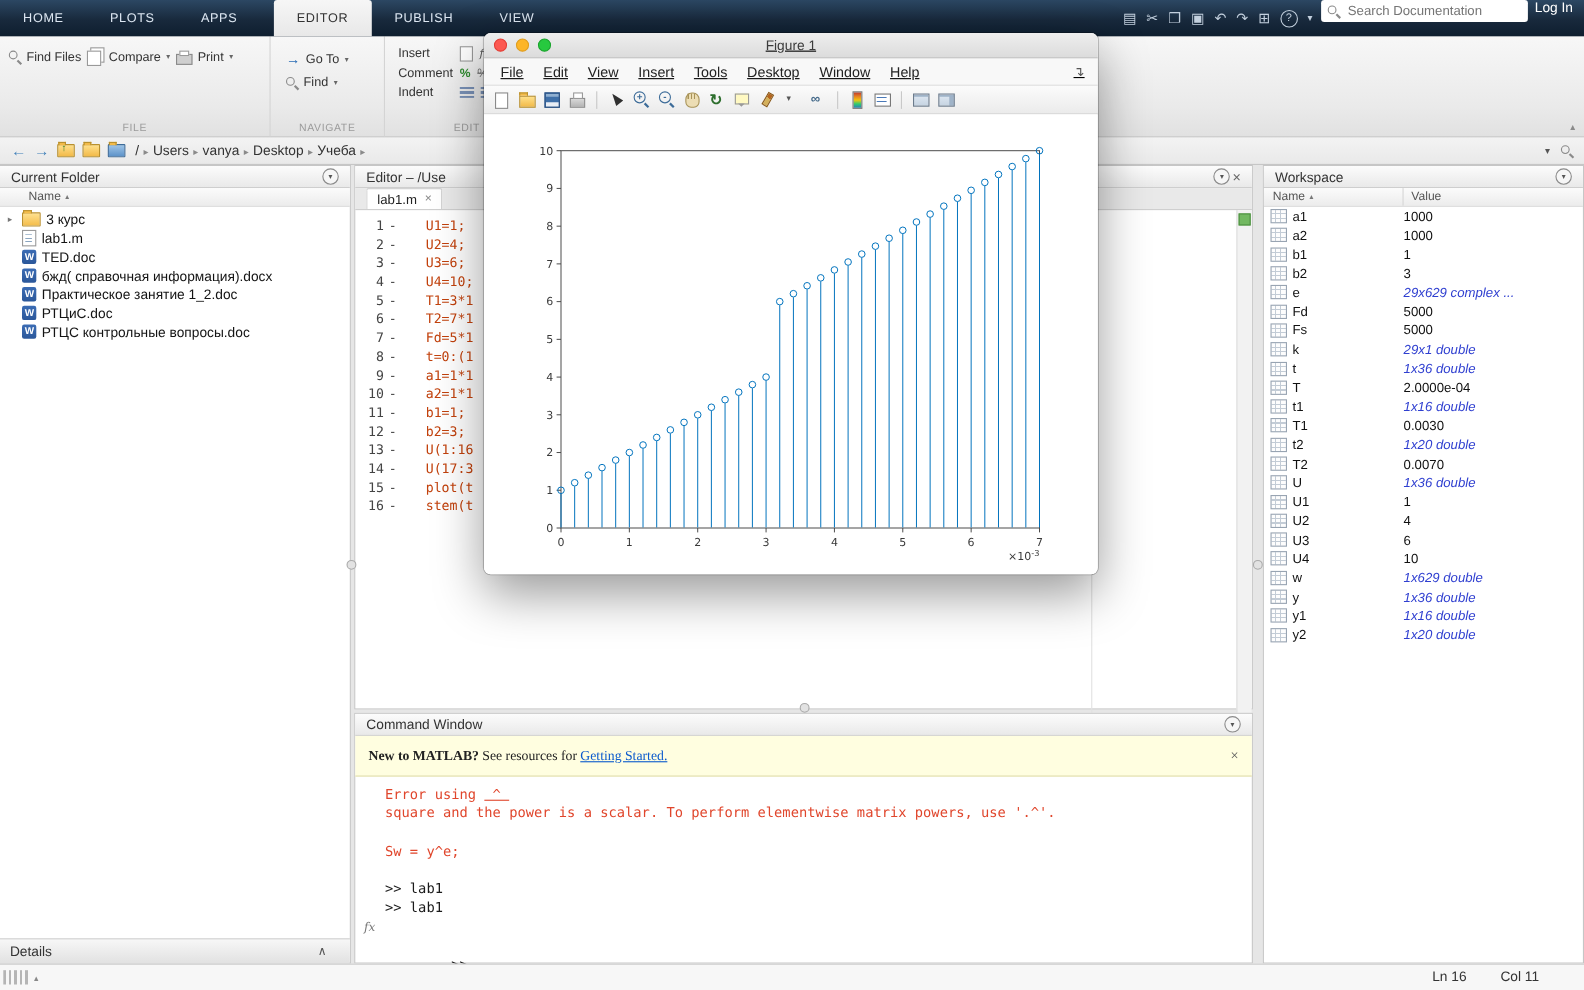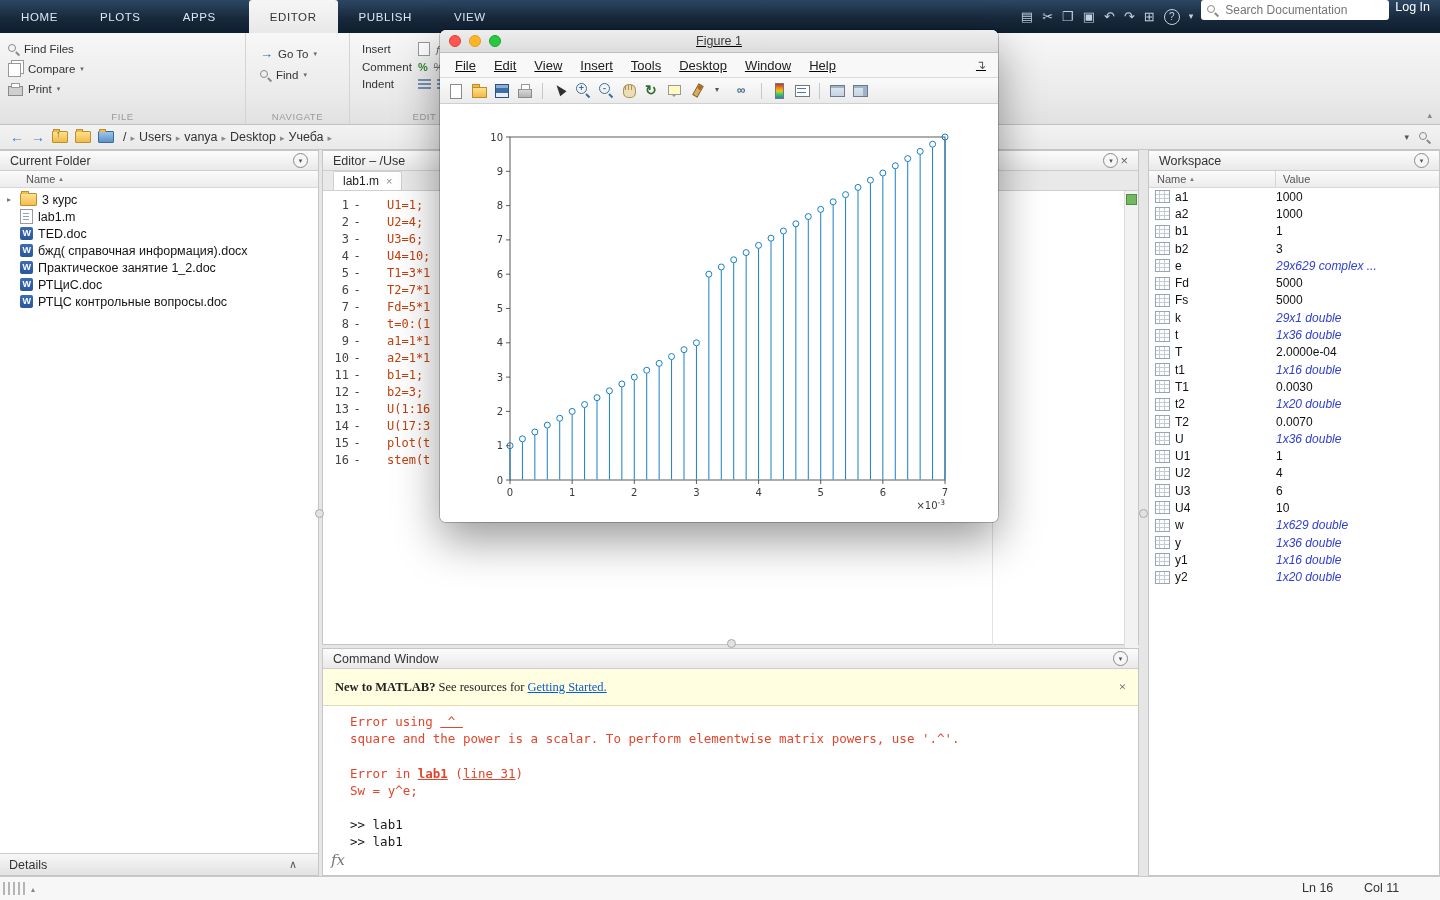--- a/index.html
+++ b/index.html
@@ -28,21 +28,21 @@
   
   #ribbon{position:absolute;left:0;top:33px;width:1440px;height:92px;
     background:linear-gradient(#f7f7f7,#eaeaea 70%,#e1e1e1);border-bottom:1px solid #c2c2c2;
     display:flex;box-sizing:border-box;z-index:4;}
   .rsec{position:relative;border-right:1px solid #d4d4d4;height:100%;box-sizing:border-box;}
   .seclabel{position:absolute;bottom:2px;left:0;right:0;text-align:center;font-size:9.5px;color:#9b9b9b;letter-spacing:.6px;}
   .file-inner{display:flex;}
   .file-big{display:flex;gap:4px;padding:7px 4px 0 10px;}
   .bigbtn{width:42px;display:flex;flex-direction:column;align-items:center;gap:3px;font-size:11.5px;color:#333;}
   .bigbtn .dd{font-size:7px;color:#666;line-height:5px;}
-  .file-small{display:flex;flex-direction:column;gap:5px;padding:10px 10px 0 8px;}
+  .file-small{display:flex;gap:5px;padding:10px 10px 0 8px;}
   .srow{display:flex;align-items:center;gap:5px;font-size:11.5px;color:#333;white-space:nowrap;}
   .srow .dd{font-size:7px;color:#666;}
   .nav-col{display:flex;flex-direction:column;gap:8px;padding:13px 14px 0 14px;}
   .edit-col{display:flex;flex-direction:column;gap:5px;padding:9px 12px 0 12px;}
   .erow{display:flex;align-items:center;gap:6px;font-size:11.5px;color:#333;}
   .erow .elabel{width:50px;}
   #ribbon-collapse{position:absolute;right:8px;bottom:4px;color:#8a8a8a;font-size:9px;}
 
   .icon-new-doc{width:16px;height:20px;background:#fff;border:1px solid #9a9a9a;position:relative;}
   .icon-new-doc::after{content:"★";position:absolute;right:-4px;bottom:-4px;color:#f0a500;font-size:9px;}
@@ -128,21 +128,21 @@
     padding:0 12px;font-size:12.5px;color:#222;box-sizing:border-box;gap:3px;font-family:Liberation Serif, serif;}
   #cw-banner .blink{color:#0c5bcd;text-decoration:underline;}
   #cw-banner .bclose{margin-left:auto;color:#555;font-size:13px;}
   #cw-body{position:relative;font-family:"DejaVu Sans Mono",monospace;font-size:12.5px;padding:7px 0 0 27px;}
   .cw-line{height:17.2px;line-height:17.2px;white-space:pre;}
   .seg-error{color:#e0462c;}
   .seg-error-link{color:#e0462c;text-decoration:underline;}
   .seg-error-link-bold{color:#e0462c;text-decoration:underline;font-weight:bold;}
   .seg-plain{color:#1a1a1a;}
   .cw-prompt{position:relative;height:17.2px;line-height:17.2px;white-space:pre;color:#1a1a1a;}
-  #fx-label{position:absolute;left:-19px;top:1px;font-style:italic;font-family:"DejaVu Serif",serif;color:#777;font-size:15px;}
+  #fx-label{position:absolute;left:-19px;top:1px;font-style:italic;font-family:"DejaVu Serif",serif;color:#777;font-size:11px;}
 
   
   #ws-panel{left:1148px;top:150px;width:292px;height:726px;}
   .ws-col-name{width:127px;padding-left:8px;display:flex;align-items:center;border-right:1px solid #d6d6d6;height:100%;box-sizing:border-box;}
   .ws-col-value{padding-left:7px;}
   .ws-row{height:17.3px;display:flex;align-items:center;font-size:12px;padding-left:6px;}
   .ws-icon{width:13px;height:11px;margin-right:5px;flex:none;border:1px solid #98a4b2;background-color:#fdfdfd;
     background-image:linear-gradient(90deg,transparent 0,transparent 3px,#c3ccd6 3px,#c3ccd6 4px,transparent 4px,transparent 8px,#c3ccd6 8px,#c3ccd6 9px,transparent 9px),
       linear-gradient(180deg,transparent 0,transparent 3px,#c3ccd6 3px,#c3ccd6 4px,transparent 4px,transparent 7px,#c3ccd6 7px,#c3ccd6 8px,transparent 8px);}
   .ws-name{width:101px;flex:none;color:#111;}
@@ -550,21 +550,20 @@
       <b>New to MATLAB?</b>
       <span> See resources for </span>
       <span class="blink" data-name="getting-started-link">Getting Started.</span>
       <span class="bclose" data-name="banner-close-icon">×</span>
     </div>
     <div id="cw-body" data-name="command-window-body">
       <div id="cw-output" data-name="command-output">
           <div class="cw-line" data-name="command-output-line"><span class="seg-error" data-name="output-text">Error using </span><span class="seg-error-link" data-name="error-link"> ^ </span></div>
           <div class="cw-line" data-name="command-output-line"><span class="seg-error" data-name="output-text">square and the power is a scalar. To perform elementwise matrix powers, use '.^'.</span></div>
           <div class="cw-line" data-name="command-output-line">&nbsp;</div>
-          <div class="cw-line" data-name="command-output-line"><span class="seg-error" data-name="output-text">Error in </span><span class="seg-error-link-bold" data-name="error-link">lab1</span><span class="seg-error" data-name="output-text"> (</span><span class="seg-error-link" data-name="error-link">line 31</span><span class="seg-error" data-name="output-text">)</span></div>
           <div class="cw-line" data-name="command-output-line"><span class="seg-error" data-name="output-text">Sw = y^e;</span></div>
           <div class="cw-line" data-name="command-output-line">&nbsp;</div>
           <div class="cw-line" data-name="command-output-line"><span class="seg-plain" data-name="output-text">&gt;&gt; lab1</span></div>
           <div class="cw-line" data-name="command-output-line"><span class="seg-plain" data-name="output-text">&gt;&gt; lab1</span></div>
         </div>
       <div class="cw-prompt" data-name="command-prompt-line">
         <span id="fx-label" data-name="fx-icon">fx</span>
         <span class="seg-plain" data-name="prompt-chevrons">&gt;&gt;</span>
       </div>
     </div>

